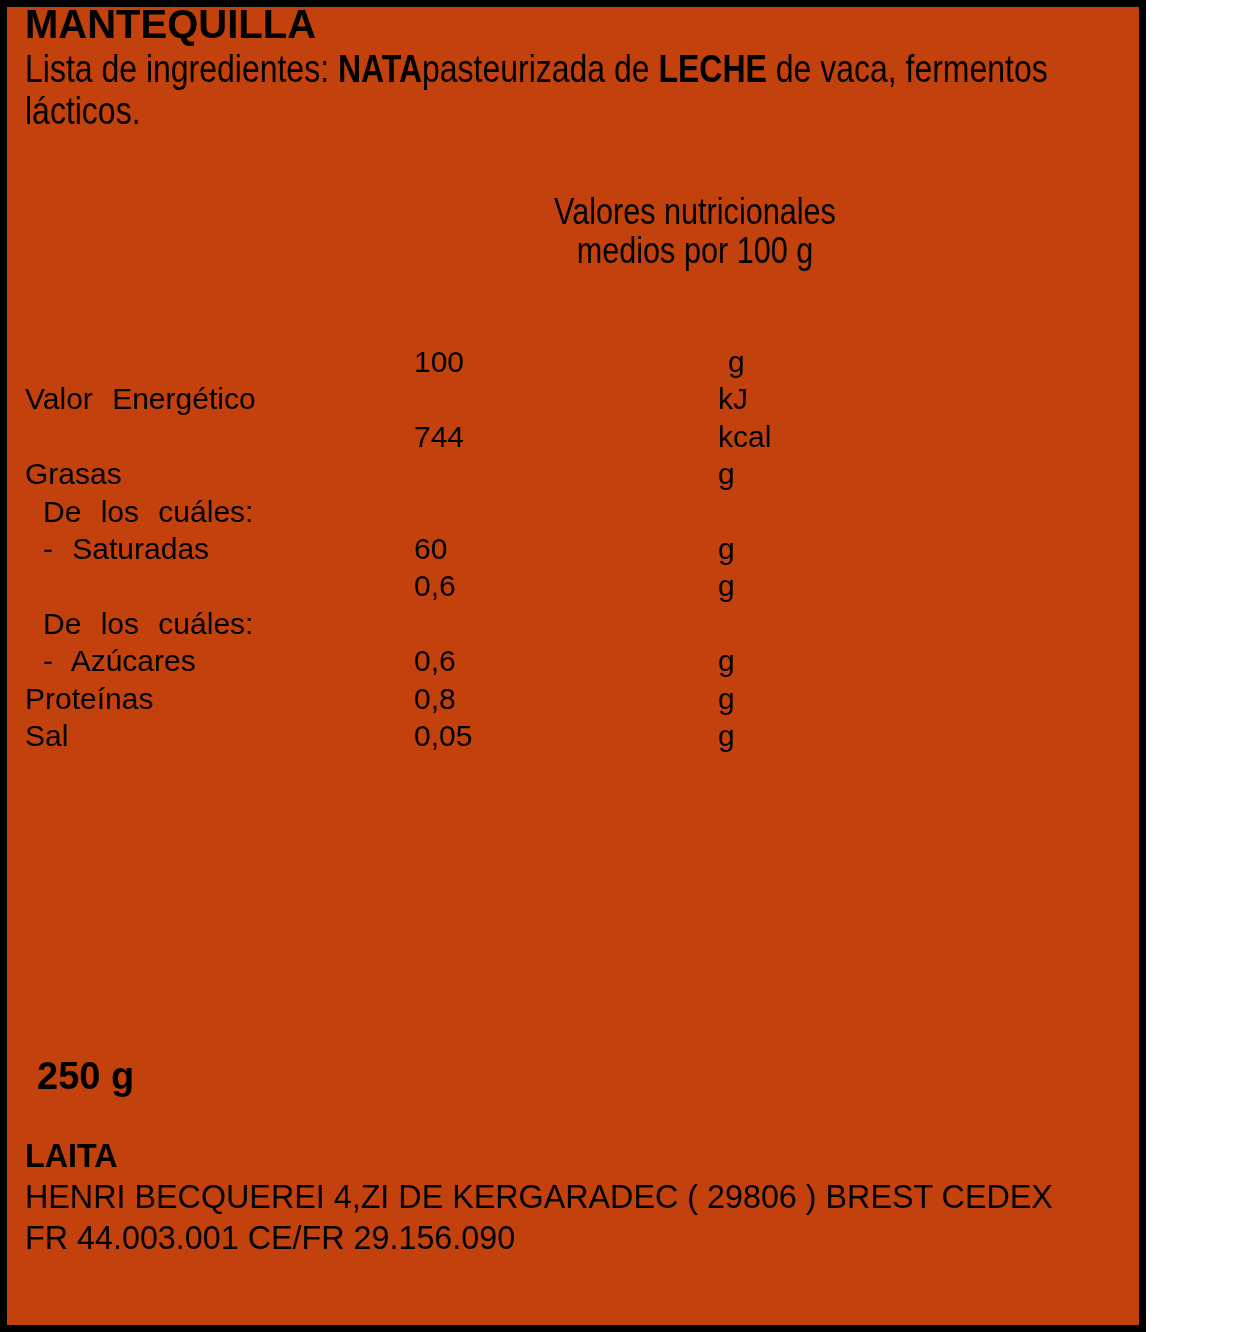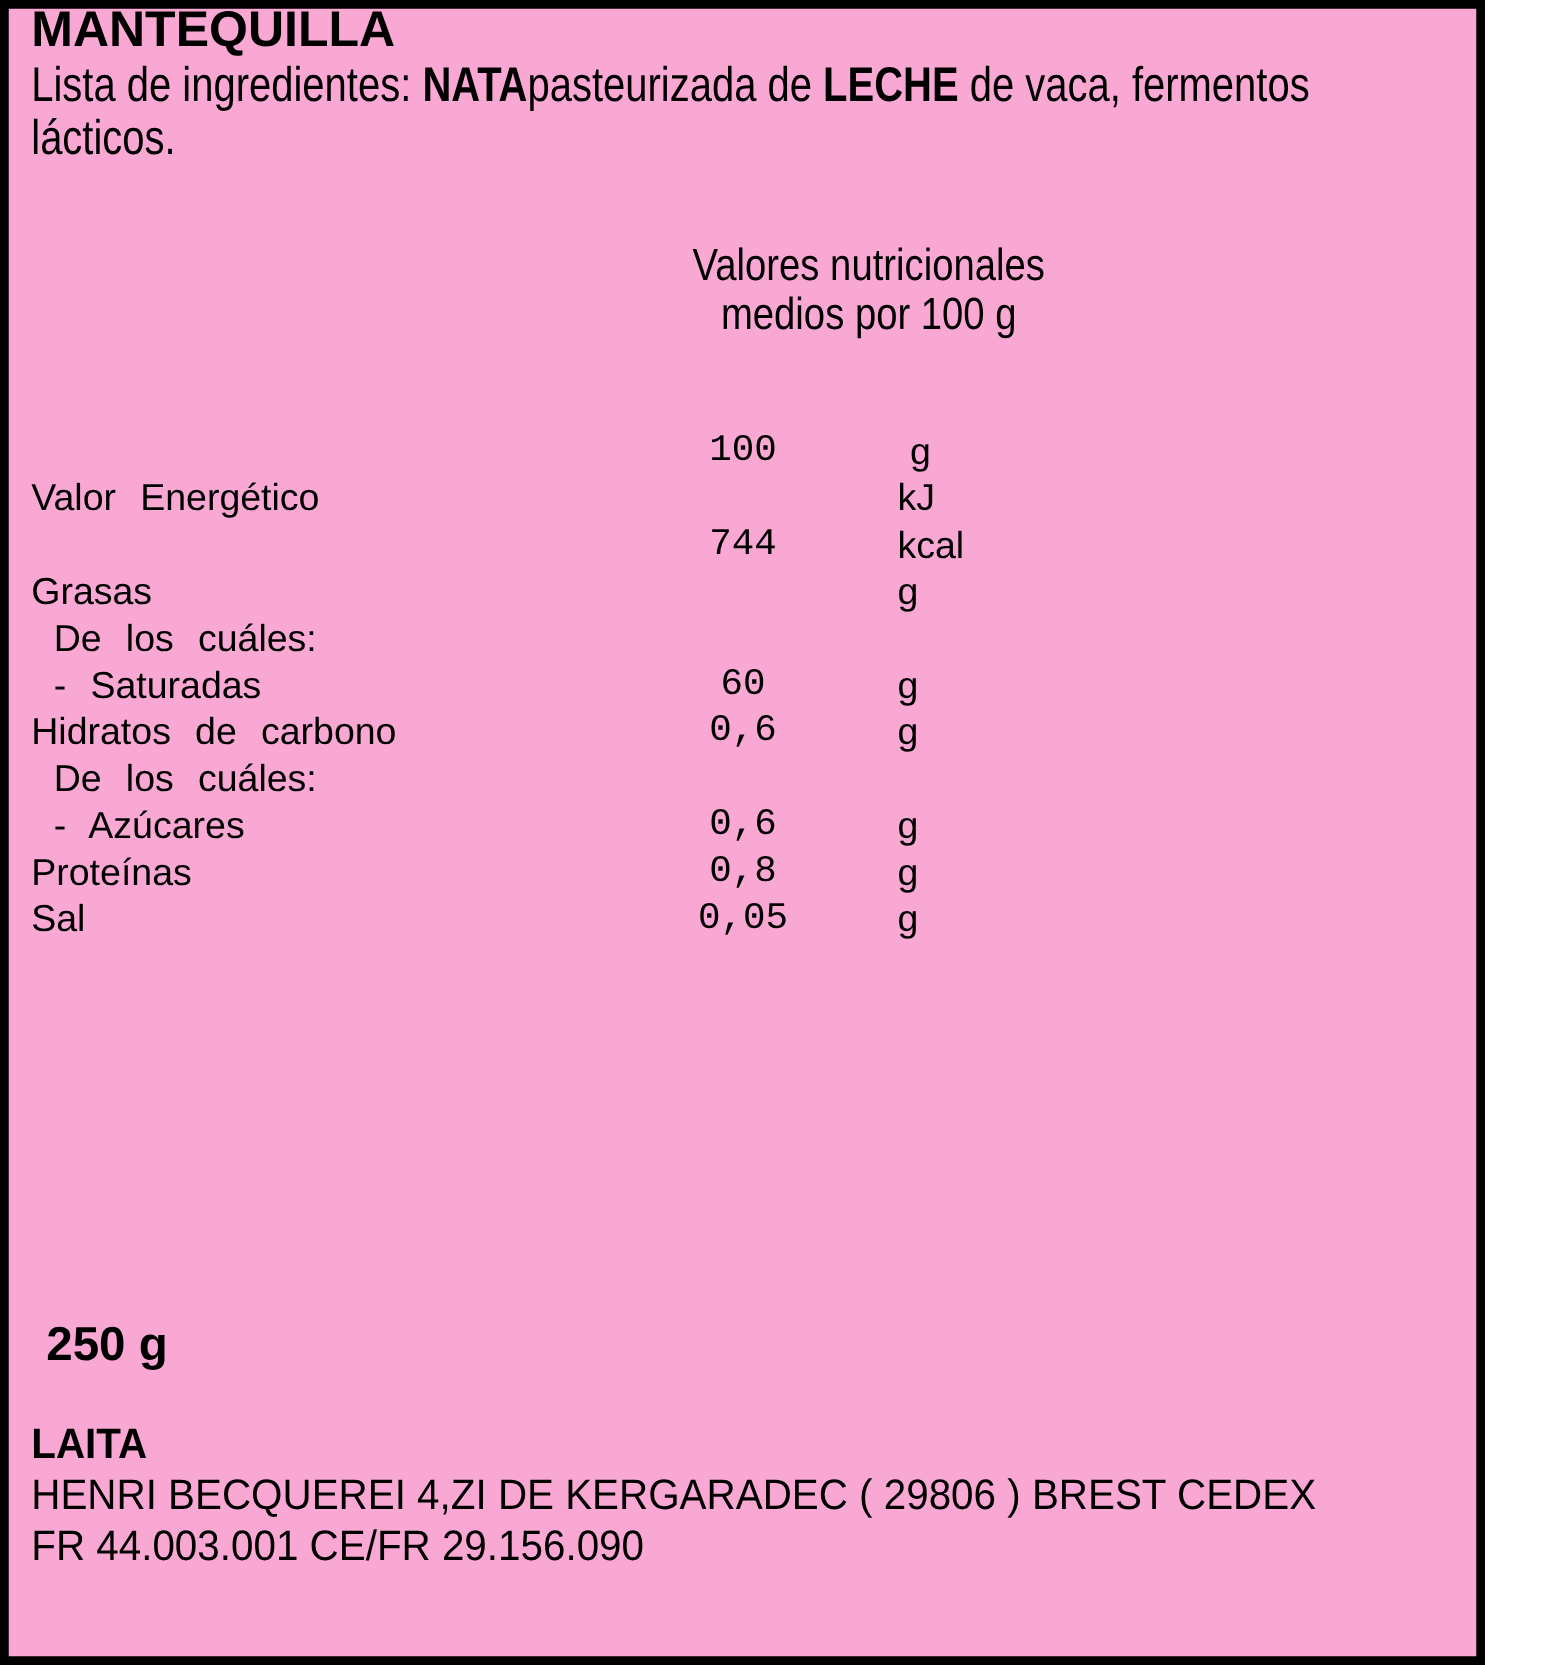--- a/index.html
+++ b/index.html
@@ -1,22 +1,21 @@
 <!DOCTYPE html>
 <html><head>
 <meta charset="utf-8">
 <style>
   html,body{margin:0;padding:0;background:#ffffff;}
   .page{
     position:relative;
     width:1146px;height:1332px;
-    background:#f9a8d4;color:#000000;
+    background:#c2410c;color:#000000;
     font-family:"Liberation Sans",sans-serif;
     overflow:hidden;
-    padding-left:42px;
   }
   .frame{
     position:absolute;left:0;top:0;right:0;bottom:0;
     border:7px solid #000000;
     pointer-events:none;
   }
   .title{
     position:absolute;left:25px;top:0;
     margin:0;
     font-size:40px;line-height:48px;font-weight:bold;
@@ -38,23 +37,23 @@
   }
   .table{position:absolute;left:0;top:343px;width:1250px;}
   .row{position:relative;height:37.4px;}
   .row .lbl{
     position:absolute;left:25px;top:0;
     font-size:30px;line-height:37.4px;
     word-spacing:11px;white-space:pre;
   }
   .row.ind .lbl{left:43px;}
   .row .num{
-    position:absolute;left:452px;top:0;width:285px;
-    text-align:center;
-    font-size:30px;line-height:37.4px;font-family:Liberation Mono, monospace;
+    position:absolute;left:414px;top:0;width:285px;
+    text-align:left;
+    font-size:30px;line-height:37.4px;
   }
   .row .unit{
     position:absolute;left:718px;top:0;
     font-size:30px;line-height:37.4px;
   }
   .row.hdr .unit{left:728px;}
   .storage{
     position:absolute;left:25px;top:959px;margin:0;
     font-size:34px;line-height:40.8px;white-space:nowrap;
   }
@@ -107,21 +106,20 @@
       <span class="lbl">De los cuáles:</span>
       <span class="num"></span>
       <span class="unit"></span>
     </div>
     <div class="row ind">
       <span class="lbl">- Saturadas</span>
       <span class="num">60</span>
       <span class="unit">g</span>
     </div>
     <div class="row">
-      <span class="lbl">Hidratos de carbono</span>
       <span class="num">0,6</span>
       <span class="unit">g</span>
     </div>
     <div class="row ind">
       <span class="lbl">De los cuáles:</span>
       <span class="num"></span>
       <span class="unit"></span>
     </div>
     <div class="row ind">
       <span class="lbl">- Azúcares</span>

